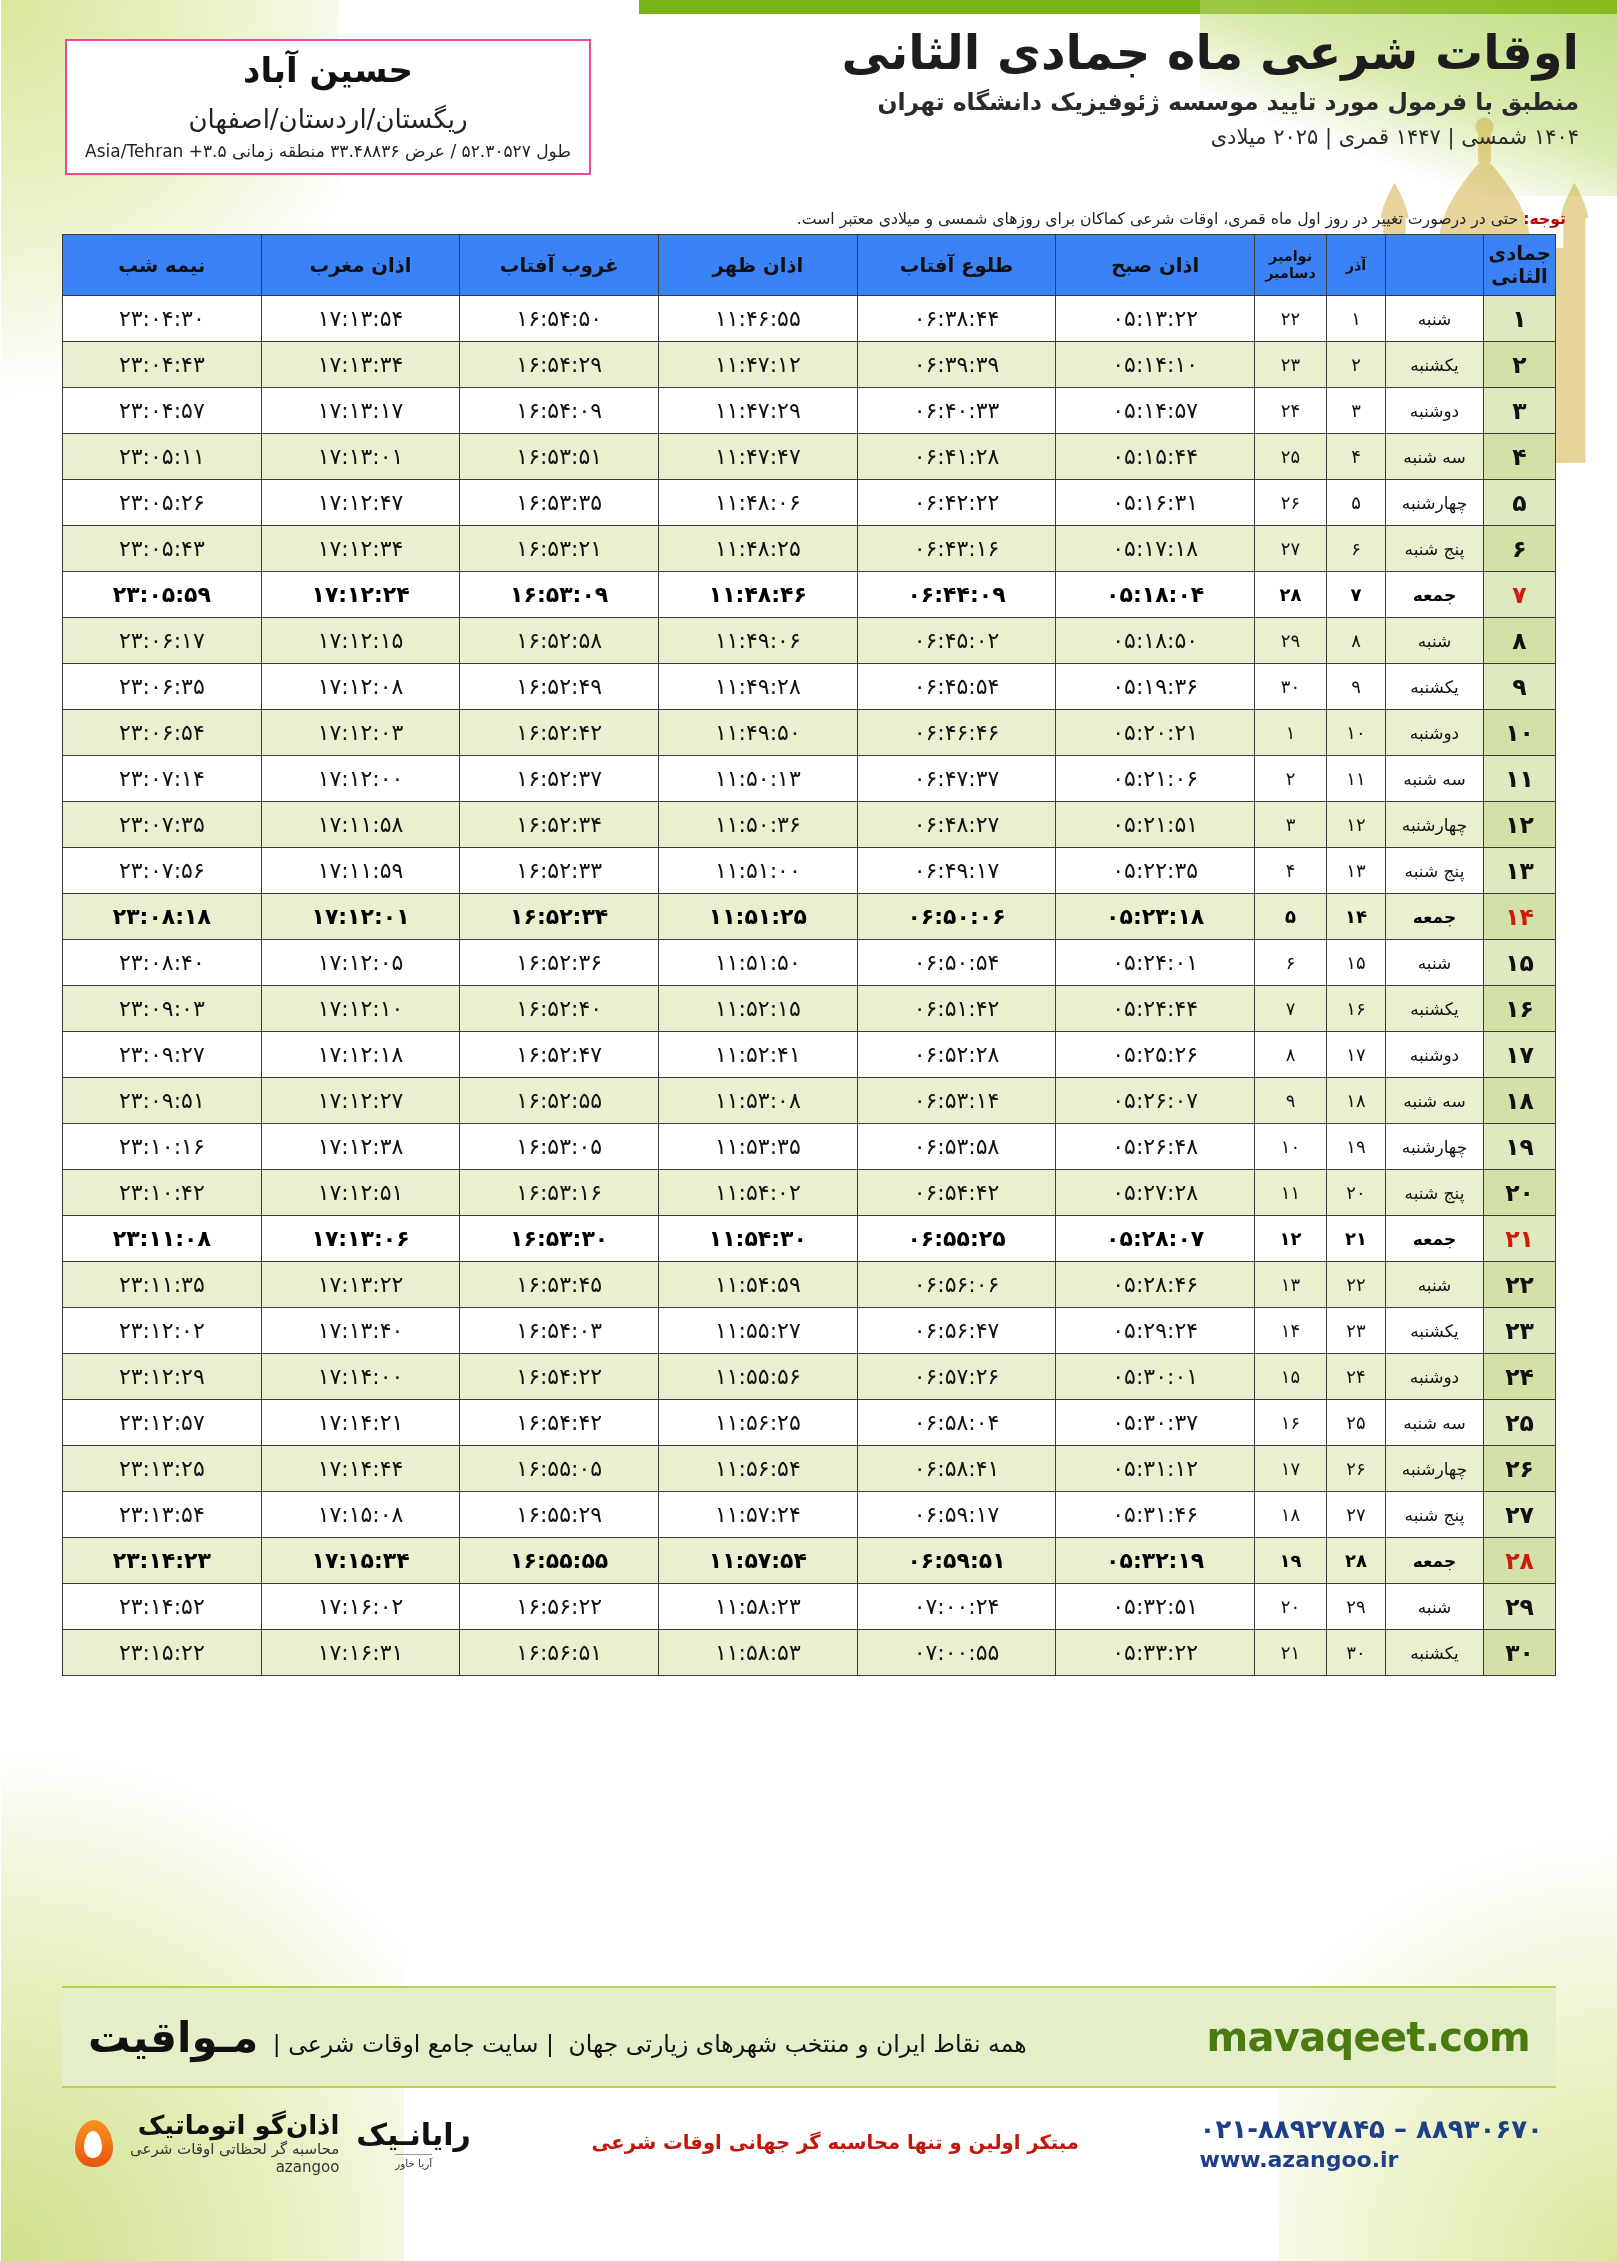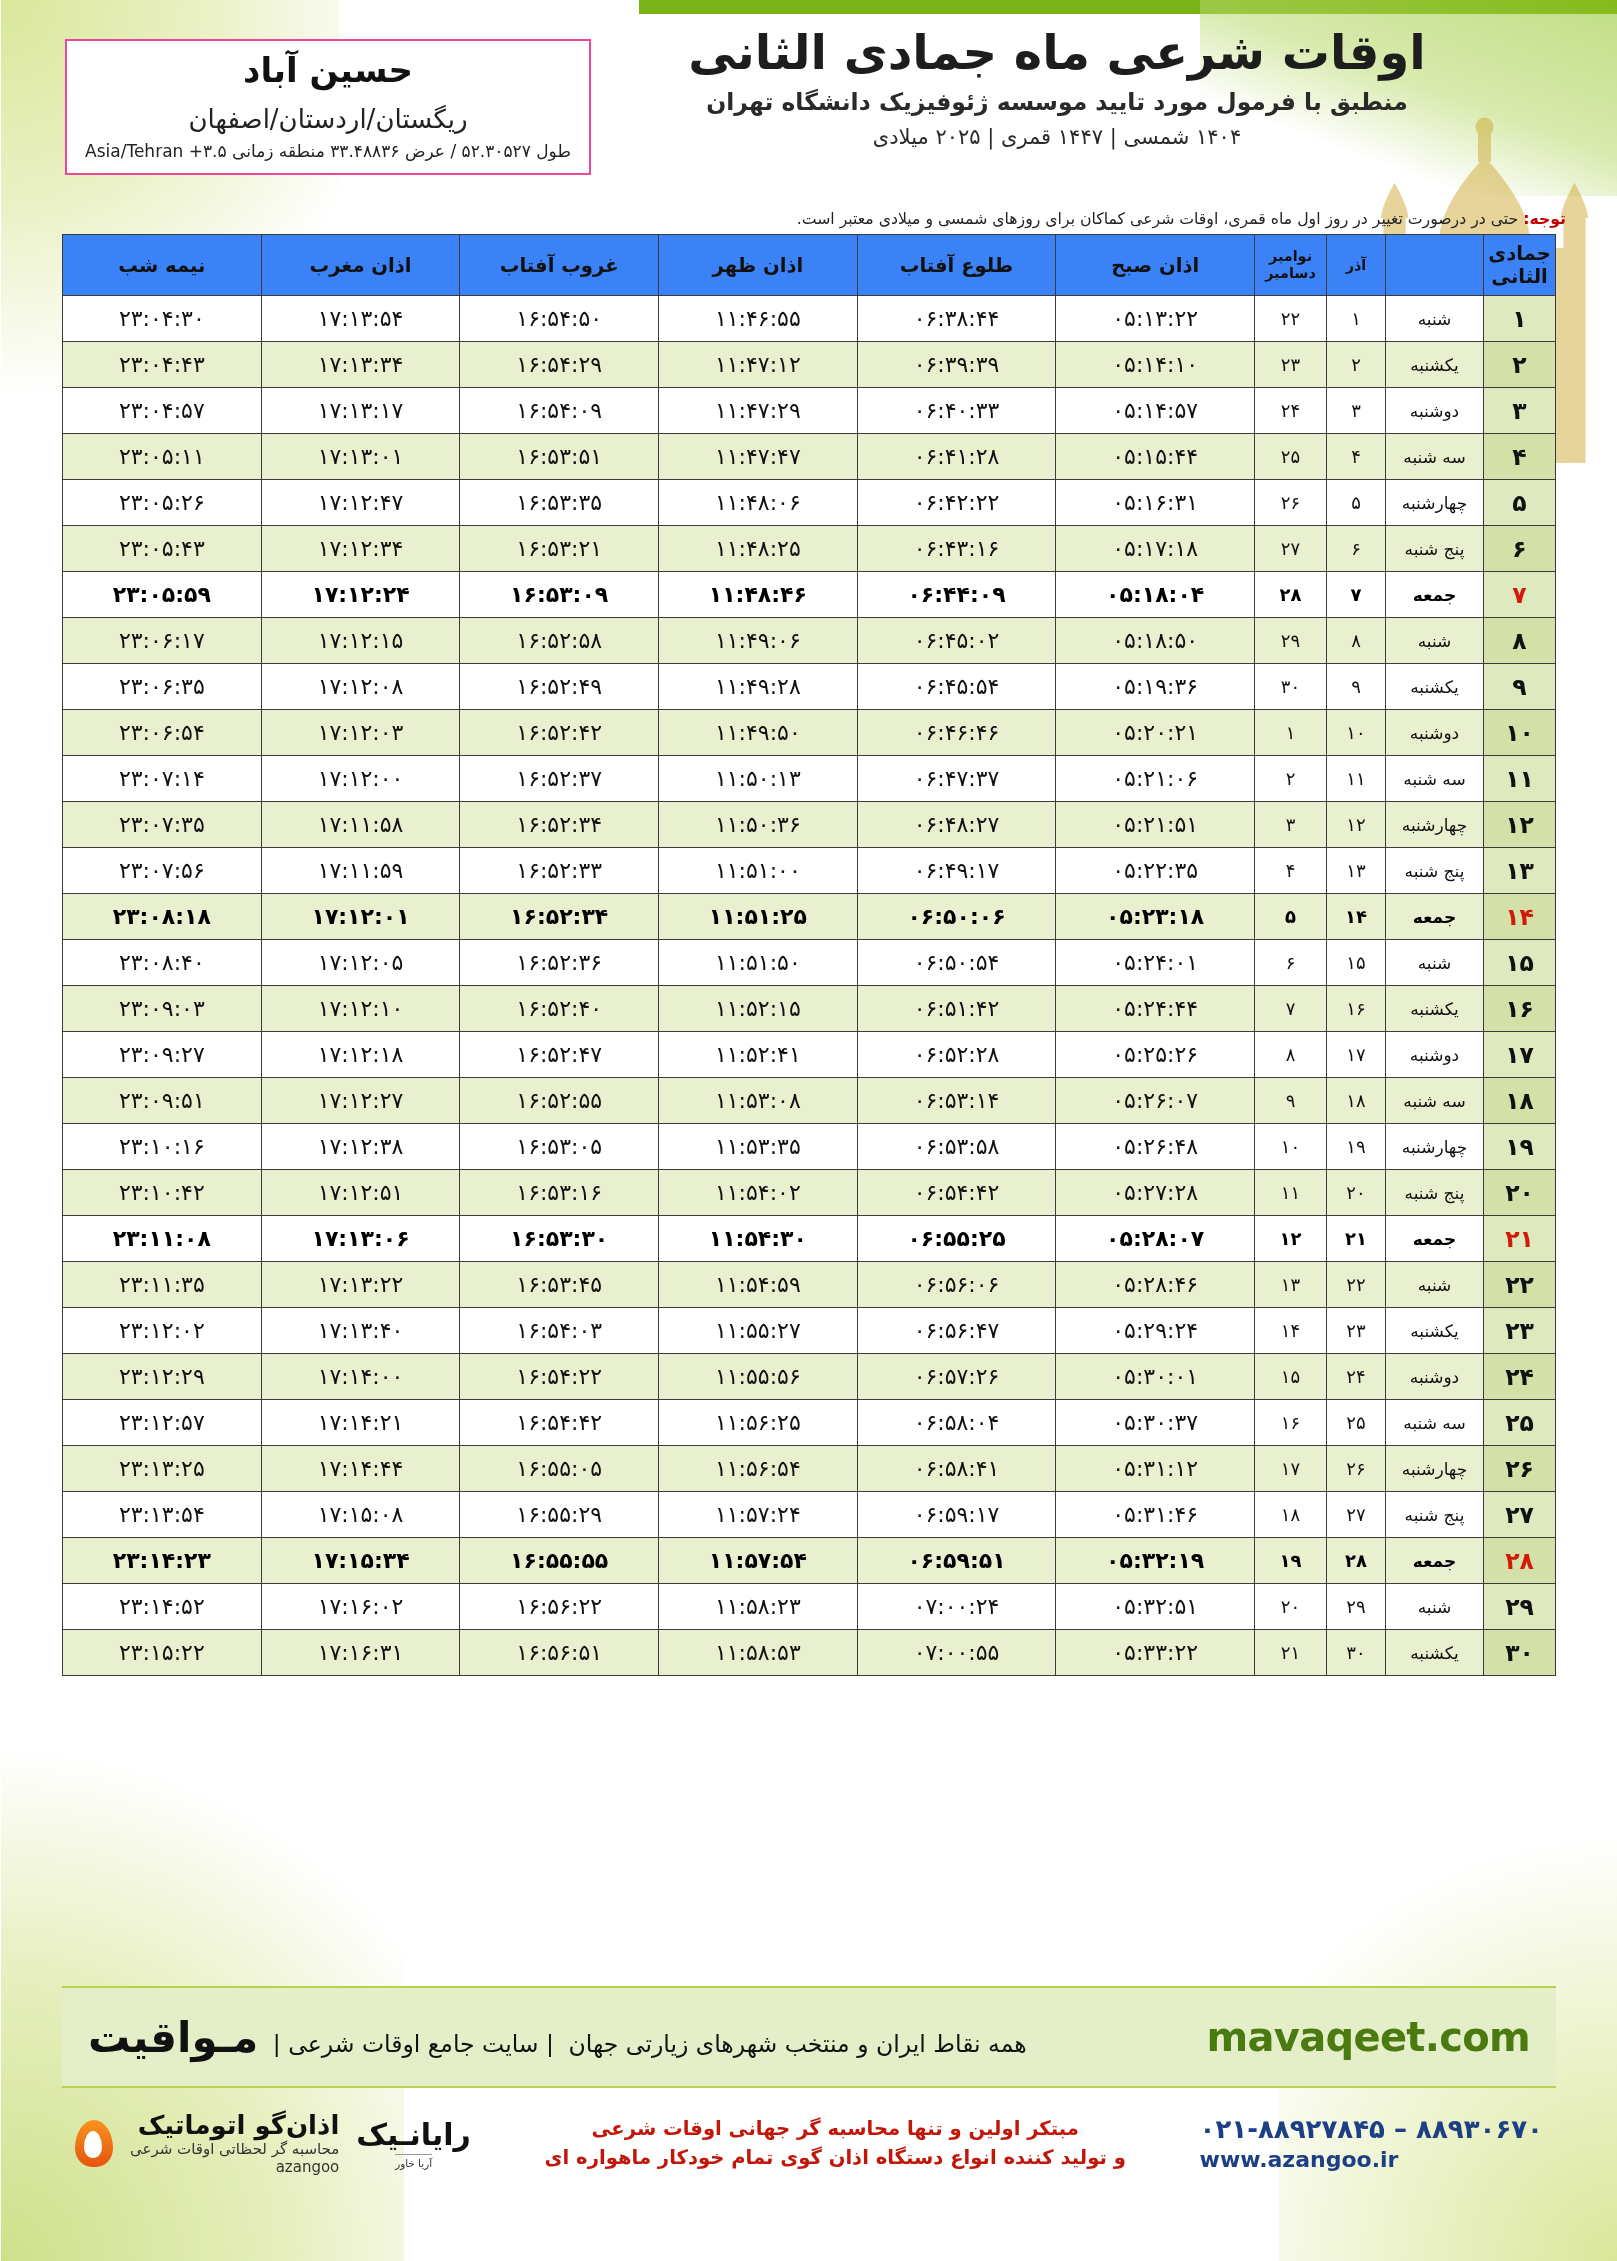--- a/index.html
+++ b/index.html
@@ -16,21 +16,21 @@
     background:radial-gradient(circle at 0% 0%, #d9e79a 0%, #e9f1c4 35%, rgba(255,255,255,0) 70%);}
   .wash-bl{bottom:0;left:0;width:404px;height:587px;
     background:radial-gradient(circle at 0% 100%, #cfe08a 0%, #e6efbe 40%, rgba(255,255,255,0) 72%);}
   .wash-br{bottom:0;right:0;width:339px;height:457px;
     background:radial-gradient(circle at 100% 100%, #d9e79a 0%, #edf3cd 40%, rgba(255,255,255,0) 75%);}
   .green-bar{position:absolute;top:0;right:0;width:979px;height:14.4px;background:#7ab317;}
   .green-bar2{position:absolute;top:0;right:0;width:418px;height:196px;
      background:linear-gradient(200deg,#8cc21f 0%, #b9d96b 45%, rgba(255,255,255,0) 72%);opacity:.55;}
 
   
-  .header{position:absolute;top:26px;right:39px;width:1044px;text-align:center;z-index:5;}
+  .header{position:absolute;top:26px;right:39px;width:1044px;text-align:right;z-index:5;}
   .title-main{font-size:48px;font-weight:bold;color:#1d1d1d;line-height:1.1;letter-spacing:-0.7px;}
   .title-sub{font-size:23.5px;font-weight:bold;color:#2a2a2a;margin-top:9px;}
   .title-years{font-size:21px;color:#2a2a2a;margin-top:9px;}
 
   
   .locbox{position:absolute;top:39px;left:65px;width:509px;border:2px solid #ec4899;
     background:#fff;text-align:center;padding:10.4px 6.5px 11.7px 6.5px;z-index:6;}
   .loc-city{font-size:34px;font-weight:bold;color:#111;line-height:1.15;}
   .loc-prov{font-size:26px;color:#222;margin-top:14px;}
   .loc-geo{font-size:17px;color:#222;margin-top:6.5px;}
@@ -535,21 +535,20 @@
       <span>مـواقیت</span>
     </div>
   </div>
   <div class="footer-bottom">
     <div class="phone">
       <div>۰۲۱-۸۸۹۲۷۸۴۵ – ۸۸۹۳۰۶۷۰</div>
       <div class="www">www.azangoo.ir</div>
     </div>
     <div class="slogan">
       <div>مبتکر اولین و تنها محاسبه گر جهانی اوقات شرعی</div>
-      <div>و تولید کننده انواع دستگاه اذان گوی تمام خودکار ماهواره ای</div>
     </div>
     <div class="logos">
       <div class="logo-rayaneh">
         <div class="big">رایانـیک</div>
         <div class="sm">آریا خاور</div>
       </div>
       <div class="logo-azangoo">
         <div class="big">اذان‌گو اتوماتیک</div>
         <div class="sm">محاسبه گر لحظاتی اوقات شرعی</div>
         <div class="sm">azangoo</div>

